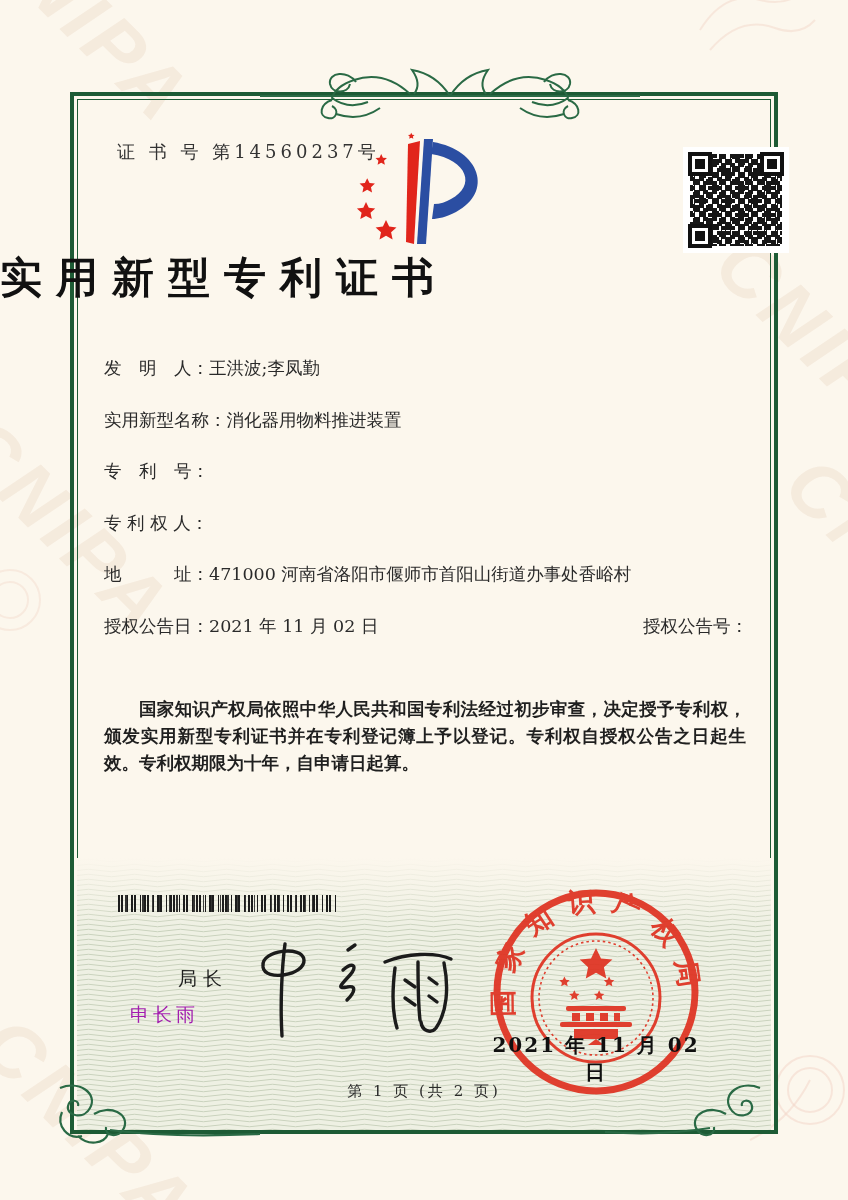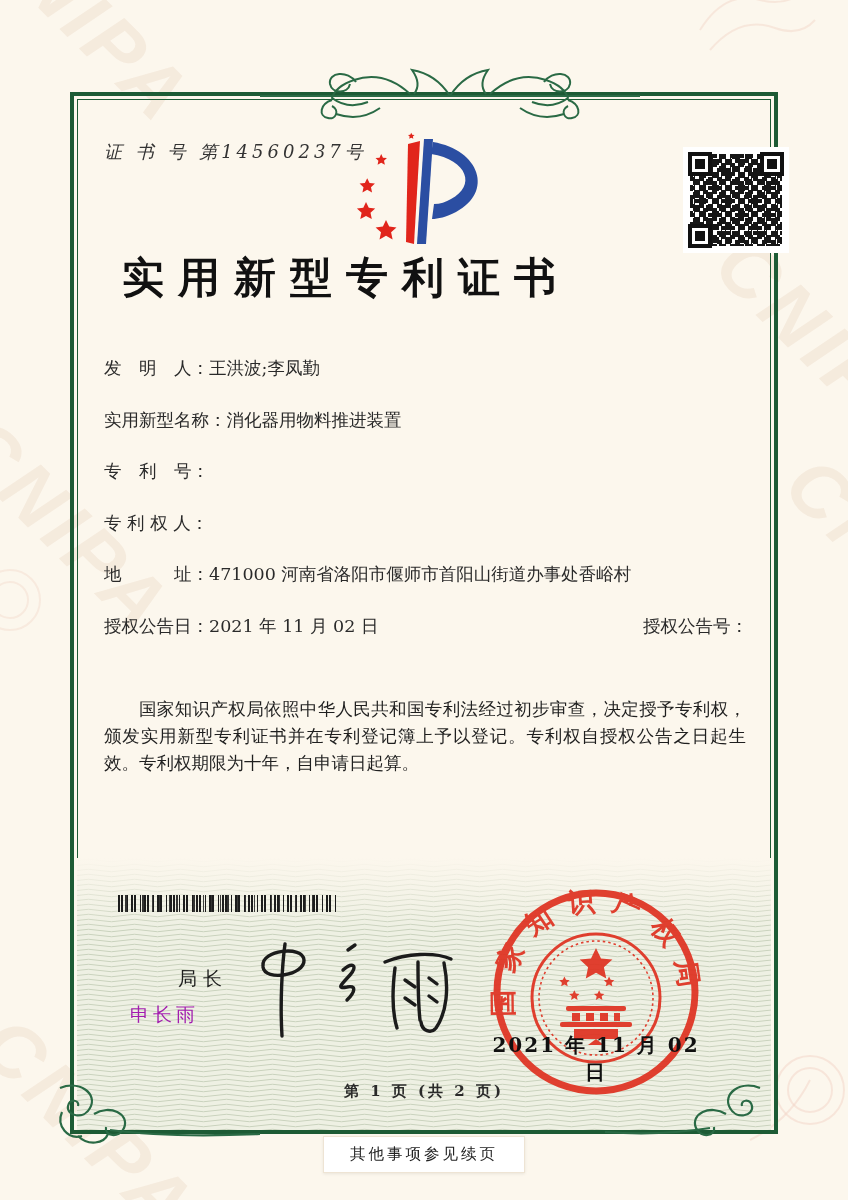--- a/index.html
+++ b/index.html
@@ -20,56 +20,56 @@
   .frame{
     position:absolute;left:70px;top:92px;width:708px;height:1042px;
     border:4px solid #1d5b35;box-sizing:border-box;
   }
   .frame-inner{position:absolute;inset:3px;border:1.5px solid #1d5b35;}
   .ornament{position:absolute;pointer-events:none;}
   
   .guilloche{position:absolute;left:77px;top:858px;width:694px;height:272px;}
   .guilloche-fade{position:absolute;left:77px;top:858px;width:694px;height:70px;
     background:linear-gradient(#fcf7ed,rgba(252,247,237,0));}
-  .cert-no{position:absolute;left:104px;top:140px;font-size:18px;letter-spacing:4px;color:#333;font-style:italic;}
+  .cert-no{position:absolute;left:117px;top:140px;font-size:18px;letter-spacing:4px;color:#333;}
   .logo{position:absolute;left:348px;top:130px;}
   .qr{position:absolute;left:683px;top:147px;width:106px;height:106px;background:#fff;padding:7px;box-sizing:border-box;}
   .qr-pattern{position:relative;width:100%;height:100%;
     background:
       repeating-conic-gradient(#161616 0% 25%, transparent 0% 50%) 0px 0px/9px 9px,
       repeating-conic-gradient(#161616 0% 25%, transparent 0% 50%) 3px 5px/13px 13px,
       #fff;}
   .finder{position:absolute;width:24px;height:24px;border:4px solid #111;background:#fff;box-sizing:border-box;}
   .finder::after{content:"";position:absolute;inset:3px;background:#111;}
   .finder.tl{left:-2px;top:-2px;} .finder.tr{right:-2px;top:-2px;} .finder.bl{left:-2px;bottom:-2px;}
   .title{
-    position:absolute;left:0;top:250px;width:692px;text-align:center;
+    position:absolute;left:0;top:250px;width:692px;text-align:left;
     font-size:42px;font-weight:bold;letter-spacing:14px;color:#111;
   }
   .rows{position:absolute;left:104px;top:354px;width:644px;}
   .row{display:flex;margin-bottom:23.5px;font-size:17.5px;line-height:28px;color:#2a2a2a;}
   .row .lab{flex:0 0 auto;white-space:pre;}
   .row .val{white-space:pre;}
   .row.double{justify-content:space-between;}
   .row .pair{display:flex;text-align:center;}
   .paras{position:absolute;left:104px;top:696px;width:642px;
     font-size:17.5px;line-height:27px;text-align:justify;color:#1f1f1f;}
-  .paras p{margin:0;text-indent:2em;}
+  .paras p{margin:0;text-indent:2em;font-weight:bold;}
   .barcode{position:absolute;left:118px;top:895px;width:218px;height:17px;
     background:
       repeating-linear-gradient(90deg,#1c1c1c 0 2px,rgba(0,0,0,0) 2px 3px,#1c1c1c 3px 5px,rgba(0,0,0,0) 5px 9px,#1c1c1c 9px 10px,rgba(0,0,0,0) 10px 13px),
       repeating-linear-gradient(90deg,rgba(30,30,30,.85) 0 1px,rgba(0,0,0,0) 1px 7px,rgba(30,30,30,.9) 7px 9px,rgba(0,0,0,0) 9px 17px);}
   .sig-title{position:absolute;left:130px;top:966px;font-size:19px;letter-spacing:6px;color:#1c1c1c;margin-left:48px;}
   .sig-name{position:absolute;left:130px;top:1002px;font-size:19px;letter-spacing:4px;color:#a21caf;}
   .signature{position:absolute;left:245px;top:930px;}
   .seal{position:absolute;left:490px;top:886px;width:212px;height:212px;}
   .seal-date{position:absolute;left:488px;top:1032px;width:216px;text-align:center;
     font-size:20px;font-weight:bold;letter-spacing:2px;color:#101010;}
   .page-info{position:absolute;left:0;top:1082px;width:848px;text-align:center;
-    font-size:15px;letter-spacing:3px;color:#2a2a2a;font-weight:bold;}
+    font-size:15px;letter-spacing:3px;color:#2a2a2a;}
   .note-box{position:absolute;left:50%;top:1136px;transform:translateX(-50%);
     background:#ffffff;border:1px solid #eee4d4;box-shadow:0 1px 3px rgba(0,0,0,.08);
     padding:7px 26px;font-size:15.5px;letter-spacing:3px;color:#222;}
 </style>
 </head>
 <body>
 
 <div class="page">
 
   <div class="wm" style="left:-50px;top:-30px;">CNIPA</div>
@@ -250,15 +250,14 @@
           <rect x="70" y="136" width="72" height="5" rx="2"></rect>
           <rect x="84" y="143" width="44" height="10"></rect>
           <path d="M106 153 l8 6 h-16 Z"></path>
         </g>
       </g>
     </g>
   </svg>
   <div class="seal-date">2021 年 11 月 02 日</div>
 
   <div class="page-info">第 1 页 (共 2 页)</div>
-  <div class="note-box">其他事项参见续页</div>
 
 </div>
 
 </body></html>

